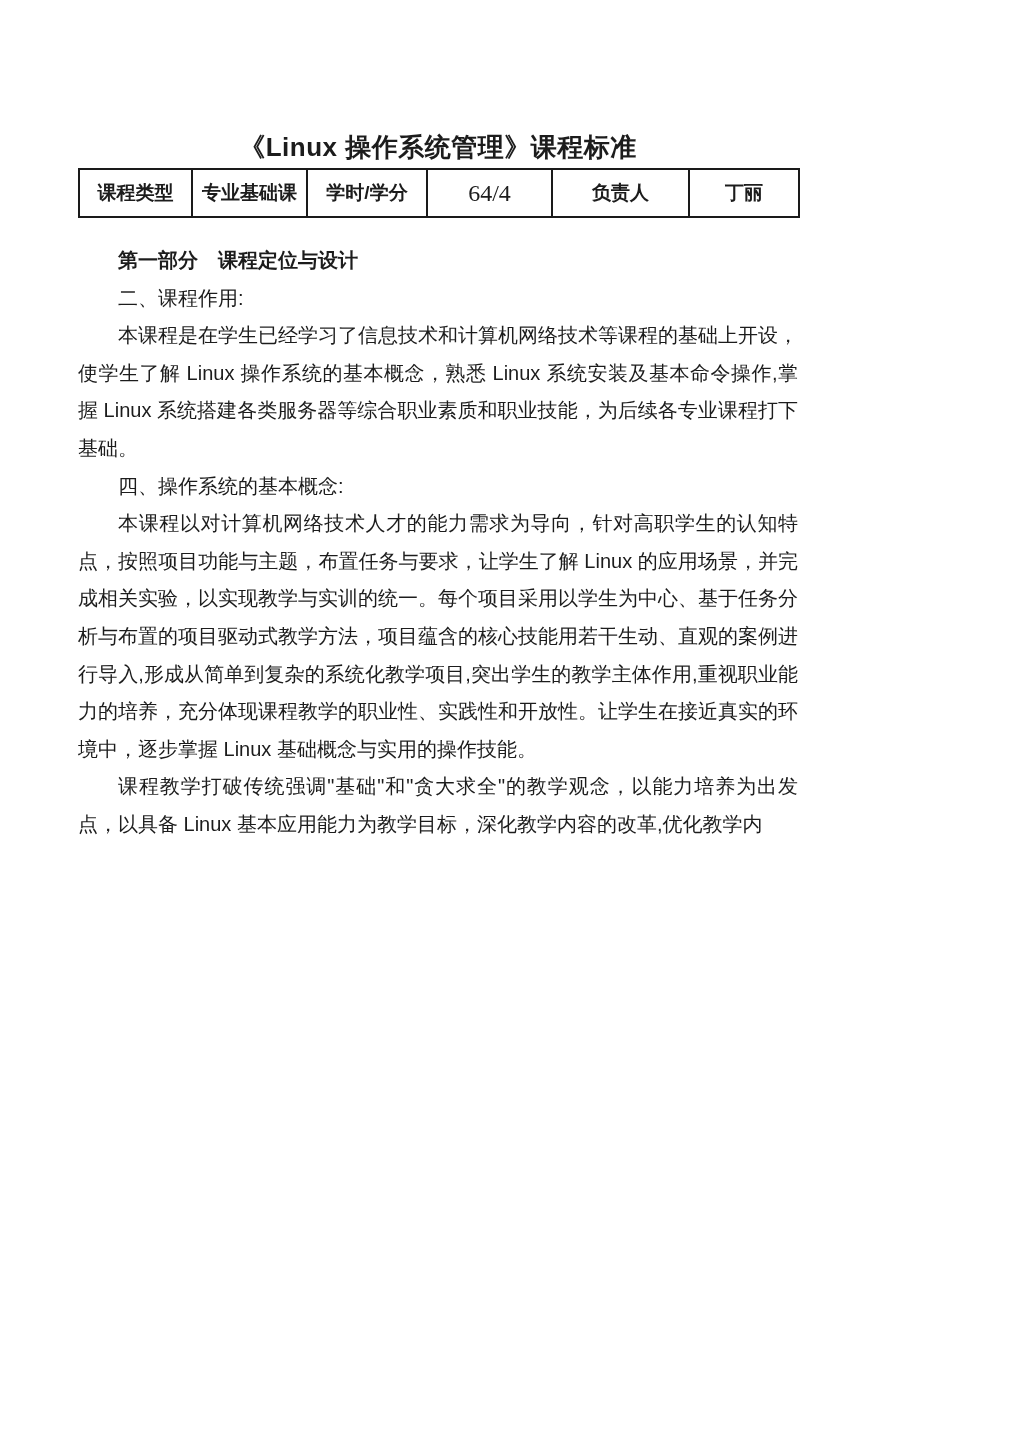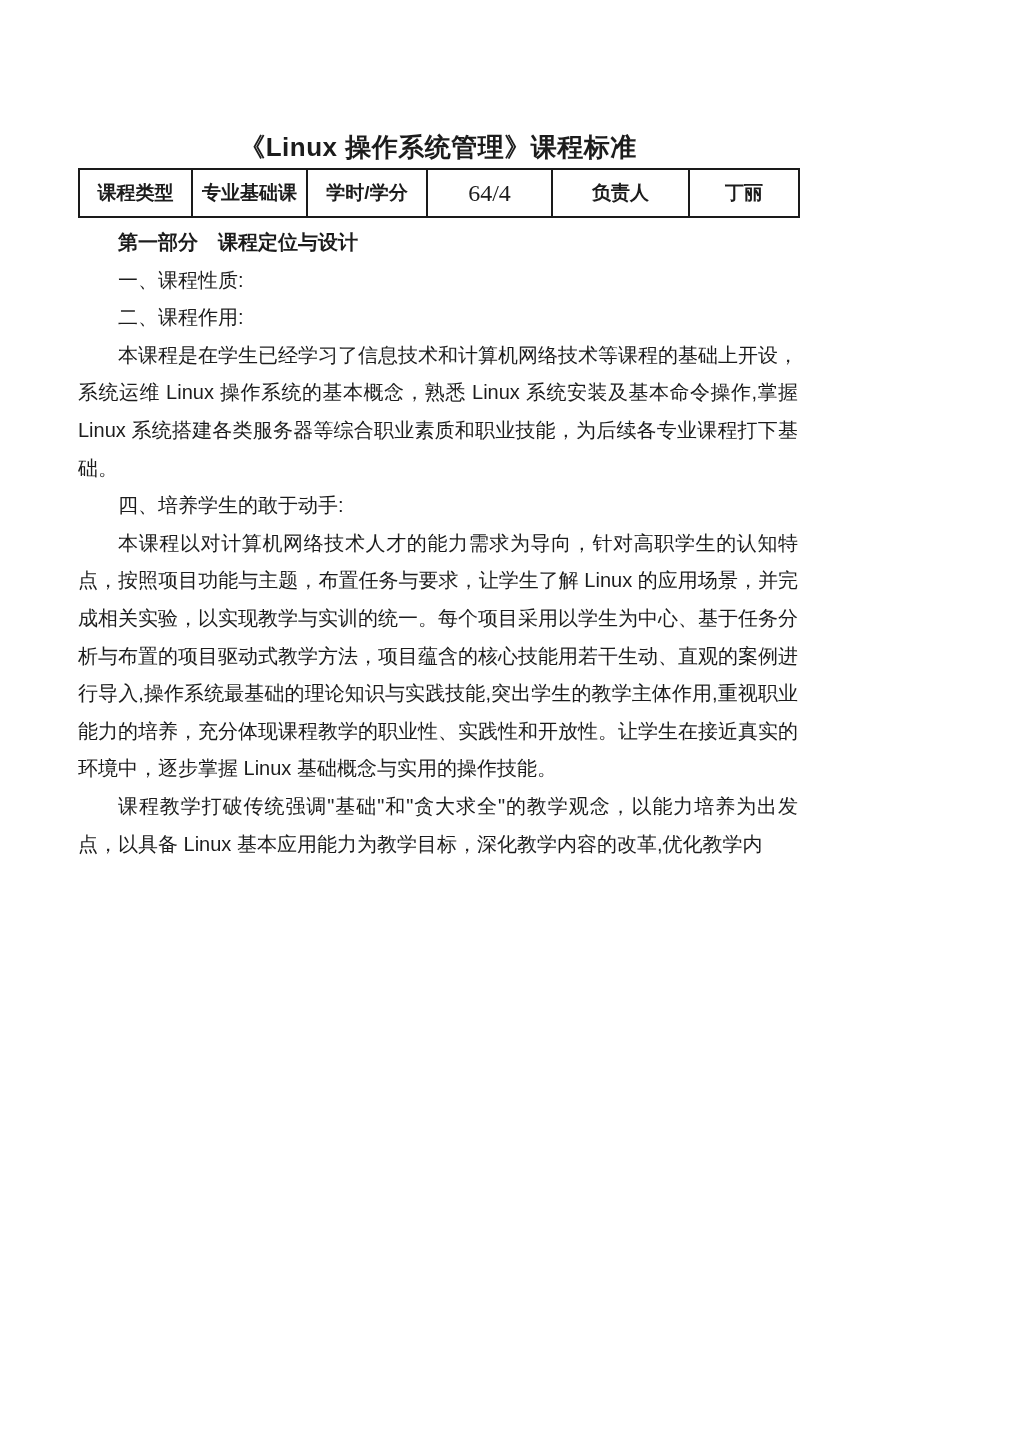--- a/index.html
+++ b/index.html
@@ -41,21 +41,21 @@
     font-weight: bold;
     overflow: hidden;
     white-space: nowrap;
   }
   table.info-table td.num {
     font-weight: normal;
     font-family: "Liberation Serif", "DejaVu Serif", serif;
     font-size: 24px;
   }
   .doc-body {
-    margin-top: 6px;
+    margin-top: 24px;
     width: 720px;
   }
   .para {
     font-size: 20px;
     line-height: 37.6px;
     text-align: justify;
     text-justify: inter-ideograph;
     text-indent: 2em;
     color: #1c1c1c;
   }
@@ -86,22 +86,21 @@
           <td>学时/学分</td>
           <td class="num">64/4</td>
           <td>负责人</td>
           <td>丁丽</td>
         </tr>
       </tbody>
     </table>
 
     <div class="doc-body">
         <p class="para heading"><span>第一部分　课程定位与设计</span></p>
-        <p class="para sub"><span>一、课程性质:</span></p>
         <p class="para sub"><span>二、课程作用:</span></p>
-        <p class="para body"><span>本课程是在学生已经学习了信息技术和计算机网络技术等课程的基础上开设，系统运维 Linux 操作系统的基本概念，熟悉 Linux 系统安装及基本命令操作,掌握 Linux 系统搭建各类服务器等综合职业素质和职业技能，为后续各专业课程打下基础。</span></p>
-        <p class="para sub"><span>四、培养学生的敢于动手:</span></p>
-        <p class="para body"><span>本课程以对计算机网络技术人才的能力需求为导向，针对高职学生的认知特点，按照项目功能与主题，布置任务与要求，让学生了解 Linux 的应用场景，并完成相关实验，以实现教学与实训的统一。每个项目采用以学生为中心、基于任务分析与布置的项目驱动式教学方法，项目蕴含的核心技能用若干生动、直观的案例进行导入,操作系统最基础的理论知识与实践技能,突出学生的教学主体作用,重视职业能力的培养，充分体现课程教学的职业性、实践性和开放性。让学生在接近真实的环境中，逐步掌握 Linux 基础概念与实用的操作技能。</span></p>
+        <p class="para body"><span>本课程是在学生已经学习了信息技术和计算机网络技术等课程的基础上开设，使学生了解 Linux 操作系统的基本概念，熟悉 Linux 系统安装及基本命令操作,掌握 Linux 系统搭建各类服务器等综合职业素质和职业技能，为后续各专业课程打下基础。</span></p>
+        <p class="para sub"><span>四、操作系统的基本概念:</span></p>
+        <p class="para body"><span>本课程以对计算机网络技术人才的能力需求为导向，针对高职学生的认知特点，按照项目功能与主题，布置任务与要求，让学生了解 Linux 的应用场景，并完成相关实验，以实现教学与实训的统一。每个项目采用以学生为中心、基于任务分析与布置的项目驱动式教学方法，项目蕴含的核心技能用若干生动、直观的案例进行导入,形成从简单到复杂的系统化教学项目,突出学生的教学主体作用,重视职业能力的培养，充分体现课程教学的职业性、实践性和开放性。让学生在接近真实的环境中，逐步掌握 Linux 基础概念与实用的操作技能。</span></p>
         <p class="para body"><span>课程教学打破传统强调"基础"和"贪大求全"的教学观念，以能力培养为出发点，以具备 Linux 基本应用能力为教学目标，深化教学内容的改革,优化教学内</span></p>
       </div>
 
   </div>
 </div>
 
 </body></html>

